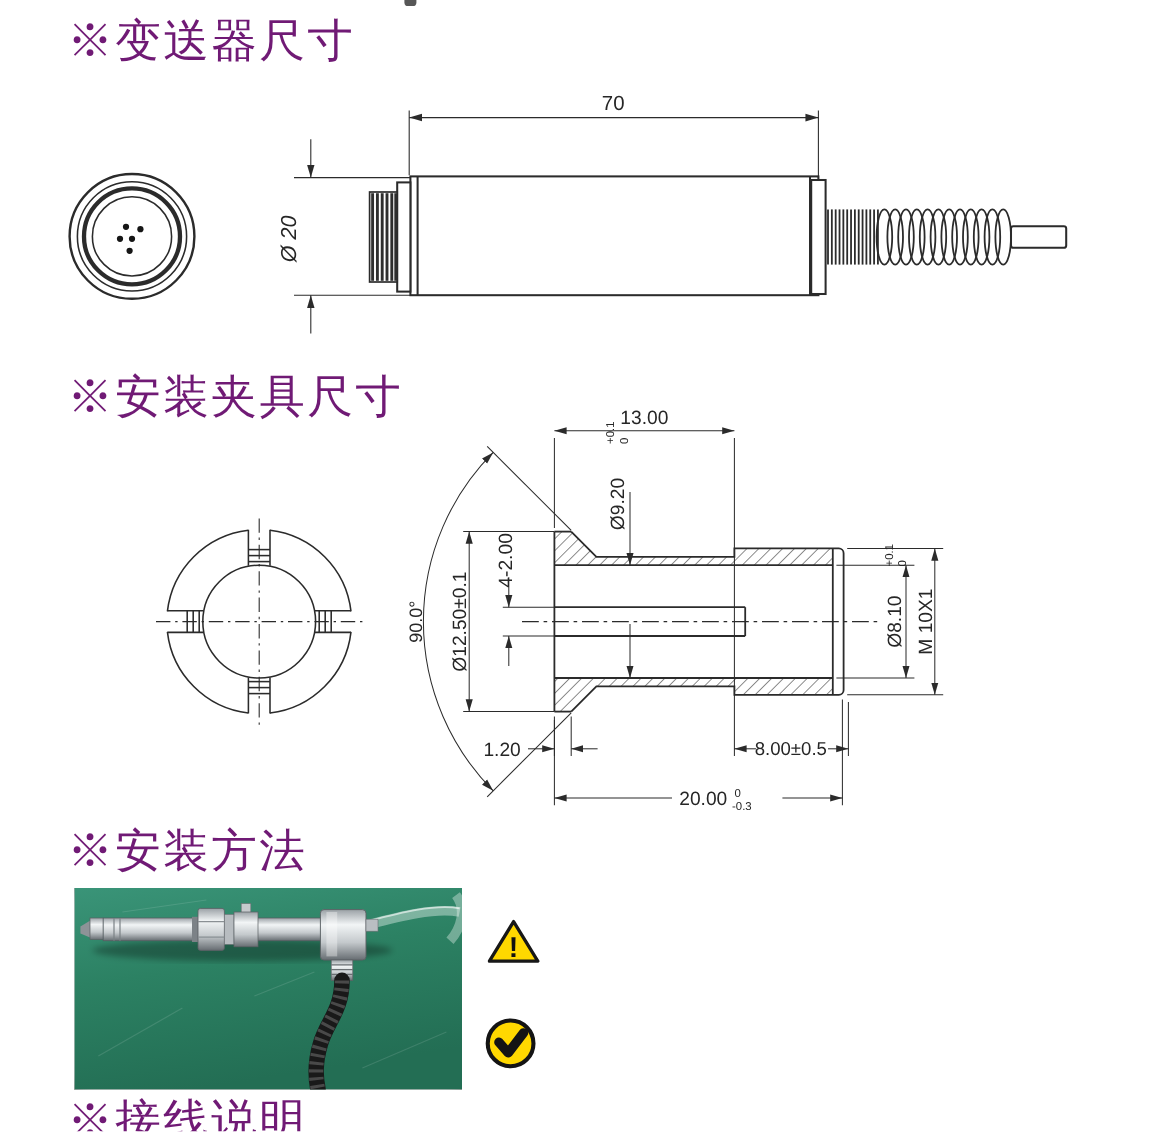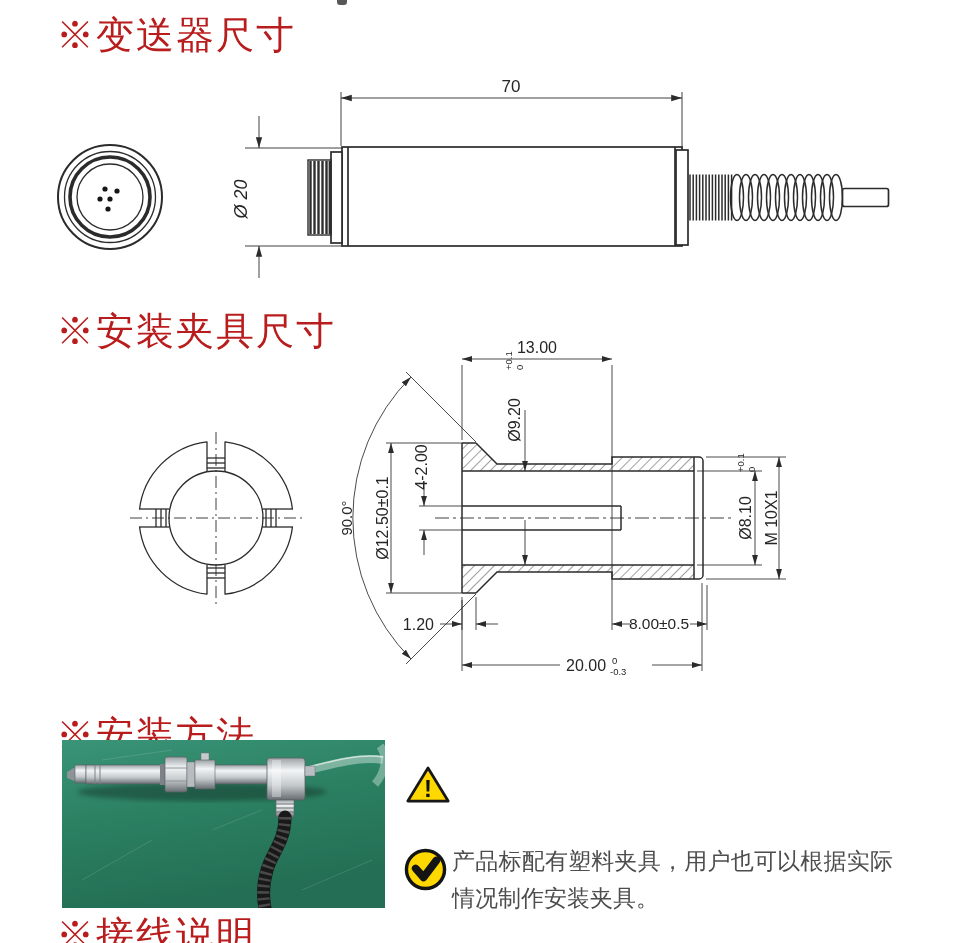--- a/index.html
+++ b/index.html
@@ -1,18 +1,18 @@
 <!DOCTYPE html>
 <html><head>
 <meta charset="utf-8">
 <style>
   html,body{margin:0;padding:0;background:#ffffff;}
   #page{position:relative;width:960px;height:943px;background:#fff;overflow:hidden;
         font-family:"Liberation Sans",sans-serif;}
-  .heading{position:absolute;color:#b91c1c;font-size:38px;line-height:1.05;
+  .heading{position:absolute;color:#701a75;font-size:38px;line-height:1.05;
            letter-spacing:2px;font-weight:400;white-space:nowrap;}
   svg text{font-family:"Liberation Sans",sans-serif;fill:#262626;}
   .dim{font-size:16px;}
   .dimsm{font-size:9.5px;}
   .drawing{position:absolute;left:0;}
   #photo-wrap{position:absolute;left:62px;top:740px;width:323px;height:168px;
               box-shadow:inset 0 0 16px rgba(0,0,0,.45);}
   #photo-wrap svg{display:block;}
   .note{position:absolute;width:500px;}
   .note p{margin:0;width:441px;font-size:23px;line-height:37px;color:#4d4d4d;
@@ -217,21 +217,21 @@
     <text class="dim" x="659" y="629" text-anchor="middle" style="font-size:15.5px">8.00±0.5</text>
     <text class="dim" x="566" y="671">20.00</text>
     <text class="dimsm" x="612" y="664">0</text>
     <text class="dimsm" x="610" y="675">-0.3</text>
     <text class="dim" x="751" y="518" text-anchor="middle" transform="rotate(-90 751 518)">Ø8.10</text>
     <text class="dimsm" x="744" y="472" transform="rotate(-90 744 472)">+0.1</text>
     <text class="dimsm" x="755" y="472" transform="rotate(-90 755 472)">0</text>
     <text class="dim" x="777" y="518" text-anchor="middle" transform="rotate(-90 777 518)">M 10X1</text>
   </svg>
 
-  <div class="heading" style="left:56px;top:716px;">※安装方法</div>
+  <div class="heading" style="left:56px;top:693px;font-family:Liberation Mono, monospace;">※安装方法</div>
 
   <div id="photo-wrap">
     <svg width="323" height="168" viewBox="0 0 323 168">
       <defs>
         <linearGradient id="grn" x1="0" y1="0" x2="0.3" y2="1">
           <stop offset="0" stop-color="#3a9478"></stop>
             <stop offset="0.45" stop-color="#2c8163"></stop>
           <stop offset="1" stop-color="#236e54"></stop>
         </linearGradient>
         <linearGradient id="metal" x1="0" y1="0" x2="0" y2="1">
@@ -290,18 +290,17 @@
     </span>
   </div>
 
   <div class="note" id="note-info">
     <span class="icon">
       <svg width="43" height="43" viewBox="0 0 44 44">
         <circle cx="22" cy="22" r="19.5" fill="#ffd800" stroke="#141414" stroke-width="3.5"></circle>
         <path d="M12,21 L20,30 L33,13" fill="none" stroke="#141414" stroke-width="8" stroke-linecap="round" stroke-linejoin="round"></path>
       </svg>
     </span>
-    <p>产品标配有塑料夹具，用户也可以根据实际情况制作安装夹具。</p>
   </div>
 
   <div class="heading" style="left:56px;top:916px;">※接线说明</div>
 
 </div>
 
 </body></html>

